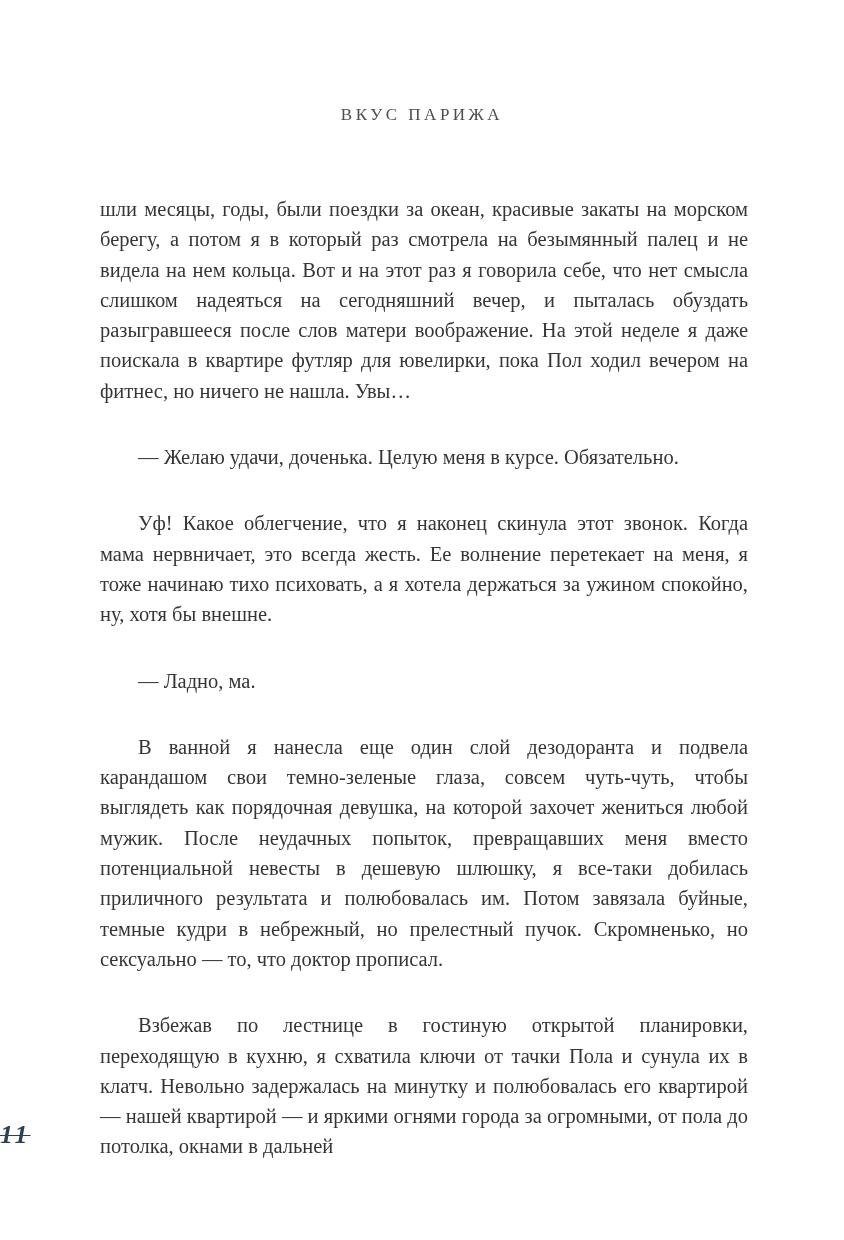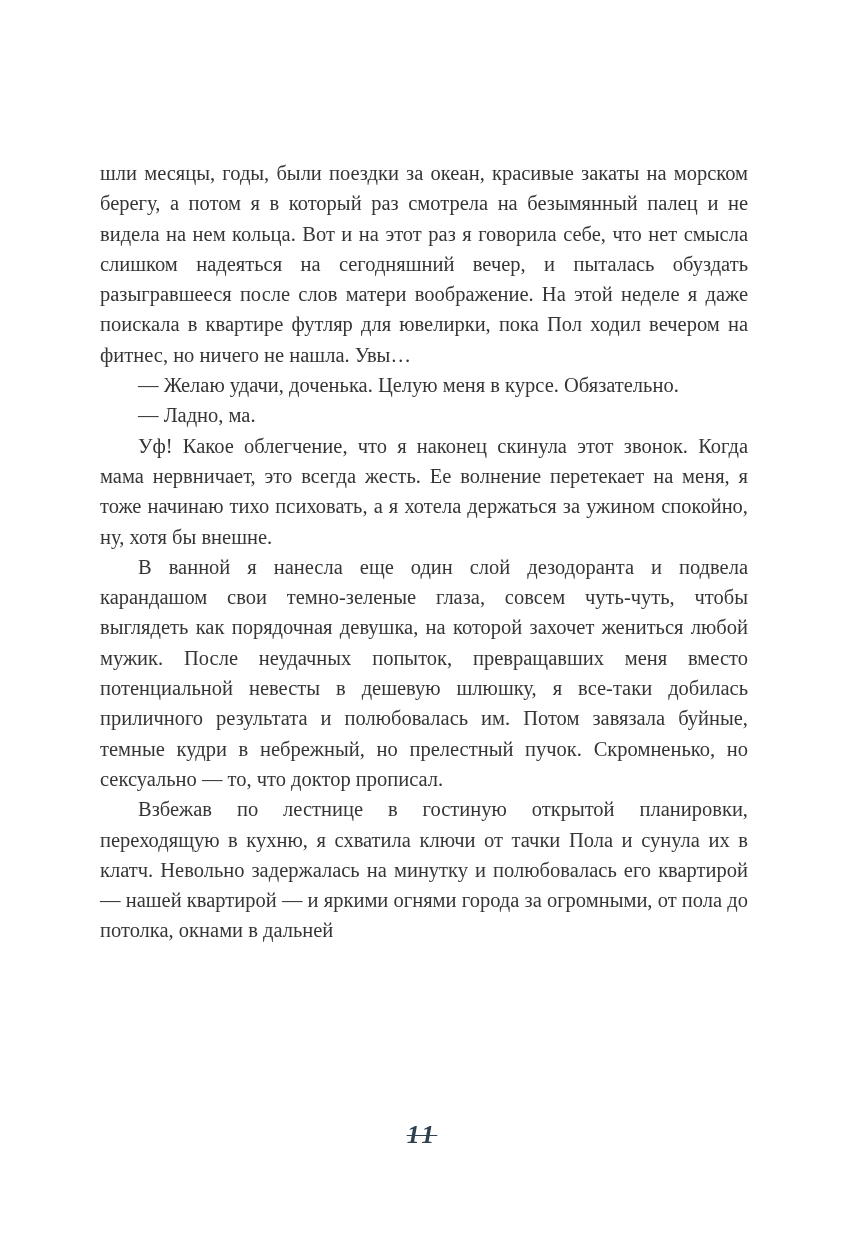--- a/index.html
+++ b/index.html
@@ -31,45 +31,45 @@
     top: 158px;
     left: 100px;
     width: 648px;
     color: #353535;
     font-size: 20.5px;
     line-height: 30.3px;
     text-align: justify;
     hyphens: auto;
     -webkit-hyphens: auto;
   }
-  .para { text-indent: 0; }
+  .para { text-indent: 0; margin-top: 36px; }
   .para.indent { text-indent: 38px; }
   .page-number {
     position: absolute;
     top: 1120px;
     left: 0;
     width: 100%;
-    text-align: center;
     font-size: 26px;
     font-style: italic;
     letter-spacing: 3px;
     color: #2f4050;
     font-weight: 700;
     text-decoration: line-through;
     text-decoration-thickness: 1px;
   }
 </style>
 </head>
 <body>
 
 <div class="page">
+  <div class="running-header">ВКУС ПАРИЖА</div>
 
   <div class="body-text">
       <p class="para">шли месяцы, годы, были поездки за океан, красивые закаты на морском берегу, а потом я в который раз смотрела на безымянный палец и не видела на нем кольца. Вот и на этот раз я говорила себе, что нет смысла слишком надеяться на сегодняшний вечер, и пыталась обуздать разыгравшееся после слов матери воображение. На этой неделе я даже поискала в квартире футляр для ювелирки, пока Пол ходил вечером на фитнес, но ничего не нашла. Увы…</p>
       <p class="para indent">— Желаю удачи, доченька. Целую меня в курсе. Обязательно.</p>
+      <p class="para indent">Уф! Какое облегчение, что я наконец скинула этот звонок. Когда мама нервничает, это всегда жесть. Ее волнение перетекает на меня, я тоже начинаю тихо психовать, а я хотела держаться за ужином спокойно, ну, хотя бы внешне.</p>
       <p class="para indent">— Ладно, ма.</p>
-      <p class="para indent">Уф! Какое облегчение, что я наконец скинула этот звонок. Когда мама нервничает, это всегда жесть. Ее волнение перетекает на меня, я тоже начинаю тихо психовать, а я хотела держаться за ужином спокойно, ну, хотя бы внешне.</p>
       <p class="para indent">В ванной я нанесла еще один слой дезодоранта и подвела карандашом свои темно-зеленые глаза, совсем чуть-чуть, чтобы выглядеть как порядочная девушка, на которой захочет жениться любой мужик. После неудачных попыток, превращавших меня вместо потенциальной невесты в дешевую шлюшку, я все-таки добилась приличного результата и полюбовалась им. Потом завязала буйные, темные кудри в небрежный, но прелестный пучок. Скромненько, но сексуально — то, что доктор прописал.</p>
       <p class="para indent">Взбежав по лестнице в гостиную открытой планировки, переходящую в кухню, я схватила ключи от тачки Пола и сунула их в клатч. Невольно задержалась на минутку и полюбовалась его квартирой — нашей квартирой — и яркими огнями города за огромными, от пола до потолка, окнами в дальней</p>
     </div>
 
   <div class="page-number">11</div>
 </div>
 
 </body></html>

